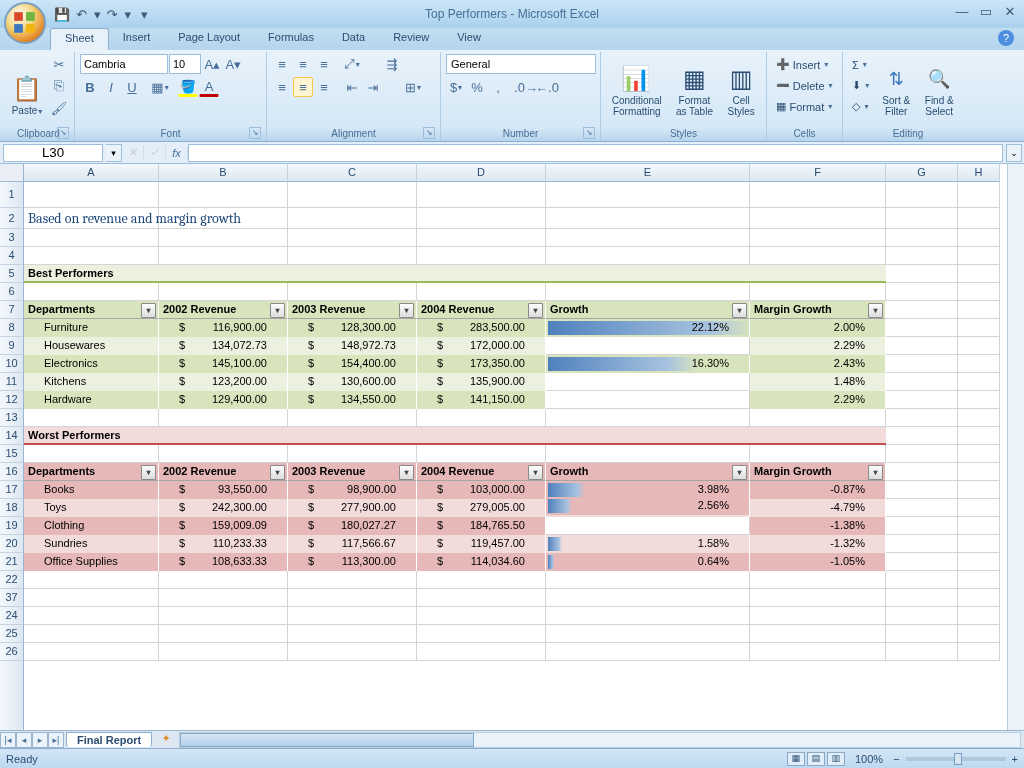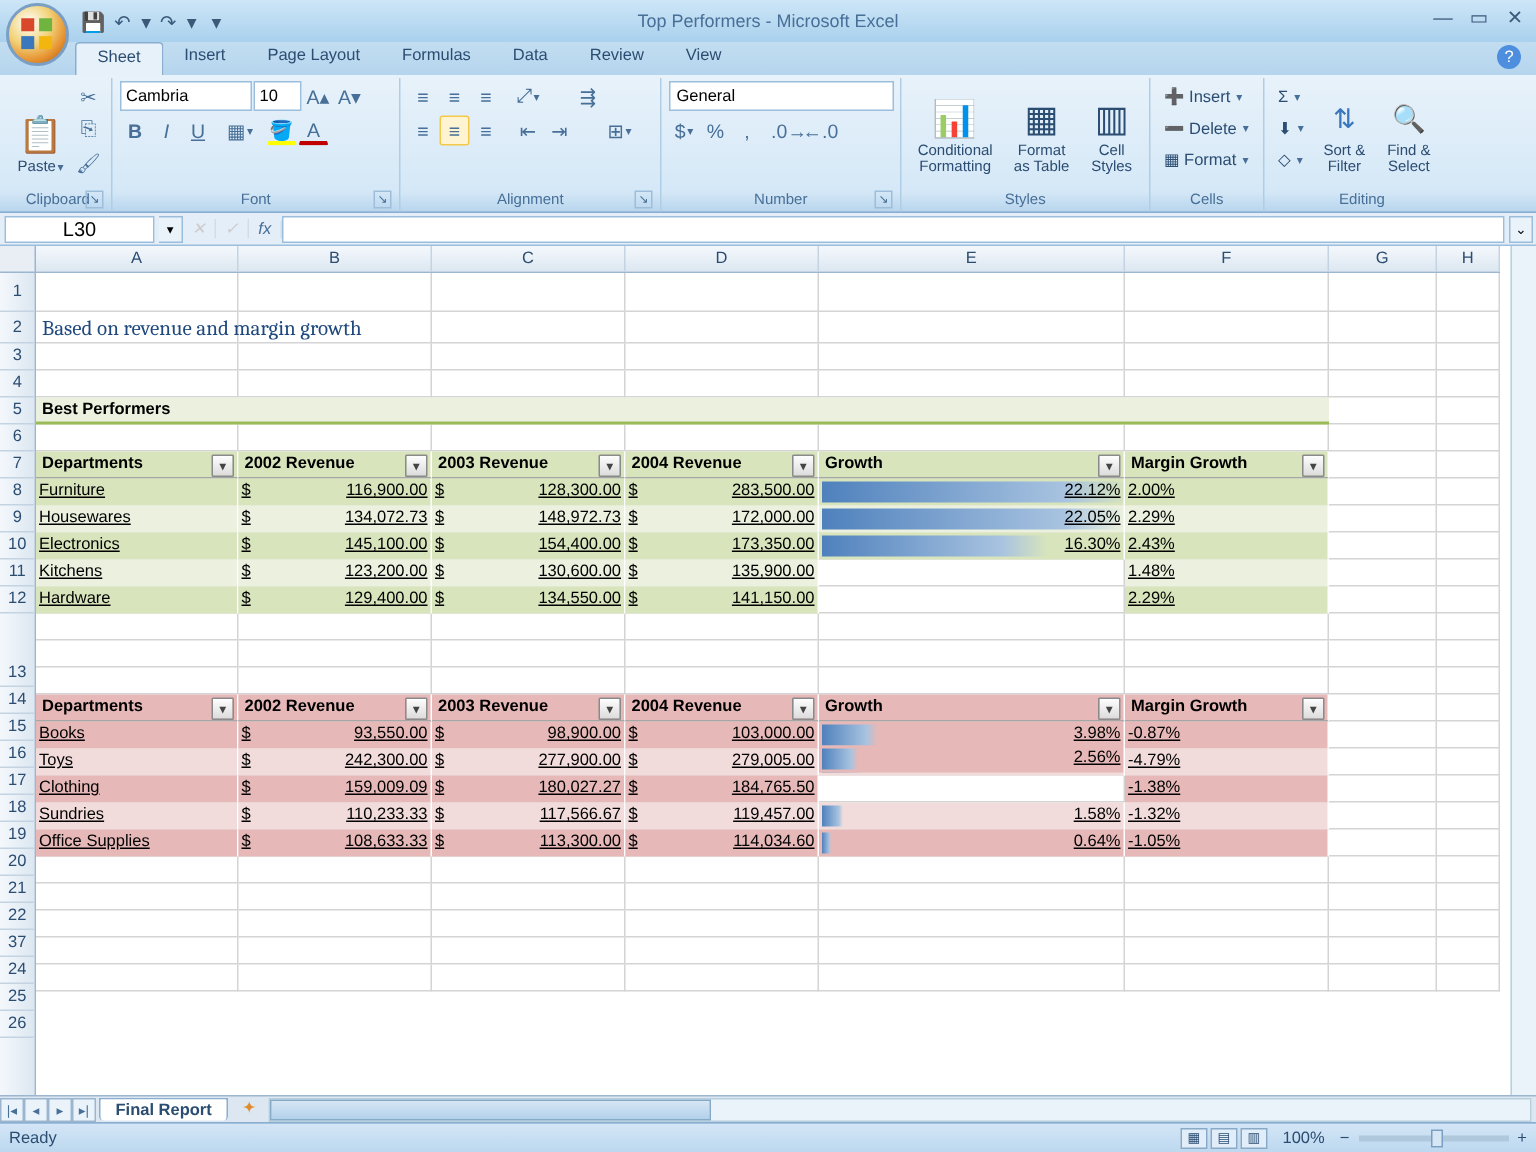--- a/index.html
+++ b/index.html
@@ -66,27 +66,27 @@
 .cell-border { border-right: 1px solid #d4d4d4; border-bottom: 1px solid #d4d4d4; }
 
 
 .title-cell { font-family: Cambria, Georgia, serif; font-size: 20px; font-weight: bold; color: #1f497d; padding: 2px 4px; }
 .subtitle { font-family: Cambria, Georgia, serif; font-size: 14px; color: #1f497d; padding: 2px 4px; }
 .section-best { font-weight: bold; font-size: 11px; padding: 2px 4px; background: #ebf1de; }
 .section-worst { font-weight: bold; font-size: 11px; padding: 2px 4px; background: #f2dcdb; }
 .hdr-cell { background: #d8e4bc; font-weight: bold; font-size: 11px; padding: 2px 4px; position:relative; border-right:1px solid #fff; border-bottom:1px solid #a6a6a6;}
 .hdr-cell.worst { background: #e6b8b7; }
 .filter-btn { position: absolute; right: 2px; top: 2px; width: 15px; height: 15px; border: 1px solid #8a8a8a; background: linear-gradient(#fdfdfd,#dcdcdc); font-size: 8px; text-align: center; line-height: 13px; color:#444; border-radius:1px;}
-.data-cell { font-size: 11px; padding: 2px 2px; border-right:1px solid #fff;text-decoration:underline; }
+.data-cell { font-size: 11px; padding: 2px 20px; border-right:1px solid #fff; }
 .best-odd { background: #ebf1de; }
 .best-even { background: #d8e4bc; }
 .worst-odd { background: #f2dcdb; }
 .worst-even { background: #e6b8b7; }
 .currency { display:flex; justify-content:space-between; }
-.pct { }
+.pct { text-align: right; }
 .growth-cell { position: relative; }
 .databar { position: absolute; left: 2px; top: 2px; bottom: 2px; background: linear-gradient(90deg, #4f81bd, #a8c3e0 80%, rgba(200,220,240,0)); }
 .growth-val { position: relative; text-align: right; }
 
 .title-underline { border-bottom: 3px solid #4f81bd; }
 .best-underline { border-bottom: 2px solid #9bbb59; }
 .worst-underline { border-bottom: 2px solid #c0504d; }
 
 
 .hscroll-area { height: 18px; background:#dce7f1; display:flex; align-items:center; border-top:1px solid #9db6cf; font-size:11px;}
@@ -330,21 +330,21 @@
           <div class="row-h" style="height: 18px; line-height: 17px;">3</div>
           <div class="row-h" style="height: 18px; line-height: 17px;">4</div>
           <div class="row-h" style="height: 18px; line-height: 17px;">5</div>
           <div class="row-h" style="height: 18px; line-height: 17px;">6</div>
           <div class="row-h" style="height: 18px; line-height: 17px;">7</div>
           <div class="row-h" style="height: 18px; line-height: 17px;">8</div>
           <div class="row-h" style="height: 18px; line-height: 17px;">9</div>
           <div class="row-h" style="height: 18px; line-height: 17px;">10</div>
           <div class="row-h" style="height: 18px; line-height: 17px;">11</div>
           <div class="row-h" style="height: 18px; line-height: 17px;">12</div>
-          <div class="row-h" style="height: 18px; line-height: 17px; margin-top: 31px;">13</div>
+          <div class="row-h" style="height: 18px; line-height: 17px;">13</div>
           <div class="row-h" style="height: 18px; line-height: 17px;">14</div>
           <div class="row-h" style="height: 18px; line-height: 17px;">15</div>
           <div class="row-h" style="height: 18px; line-height: 17px;">16</div>
           <div class="row-h" style="height: 18px; line-height: 17px;">17</div>
           <div class="row-h" style="height: 18px; line-height: 17px;">18</div>
           <div class="row-h" style="height: 18px; line-height: 17px;">19</div>
           <div class="row-h" style="height: 18px; line-height: 17px;">20</div>
           <div class="row-h" style="height: 18px; line-height: 17px;">21</div>
           <div class="row-h" style="height: 18px; line-height: 17px;">22</div>
           <div class="row-h" style="height: 18px; line-height: 17px;">37</div>
@@ -593,24 +593,20 @@
             <span>134,072.73</span>
           </div>
           <div class="data-cell best-odd currency" style="position: absolute; left: 264px; top: 155px; width: 129px; height: 18px;">
             <span>$</span>
             <span>148,972.73</span>
           </div>
           <div class="data-cell best-odd currency" style="position: absolute; left: 393px; top: 155px; width: 129px; height: 18px;">
             <span>$</span>
             <span>172,000.00</span>
           </div>
-          <div class="data-cell best-odd growth-cell" style="position: absolute; left: 522px; top: 155px; width: 204px; height: 18px;">
-            <div class="databar" style="width:99%"></div>
-            <div class="growth-val">22.05%</div>
-          </div>
           <div class="data-cell best-odd pct" style="position: absolute; left: 726px; top: 155px; width: 136px; height: 18px;">2.29%</div>
           <div class="data-cell best-even" style="position: absolute; left: 0px; top: 173px; width: 135px; height: 18px;">Electronics</div>
           <div class="data-cell best-even currency" style="position: absolute; left: 135px; top: 173px; width: 129px; height: 18px;">
             <span>$</span>
             <span>145,100.00</span>
           </div>
           <div class="data-cell best-even currency" style="position: absolute; left: 264px; top: 173px; width: 129px; height: 18px;">
             <span>$</span>
             <span>154,400.00</span>
           </div>
@@ -644,20 +640,21 @@
           </div>
           <div class="data-cell best-even currency" style="position: absolute; left: 264px; top: 209px; width: 129px; height: 18px;">
             <span>$</span>
             <span>134,550.00</span>
           </div>
           <div class="data-cell best-even currency" style="position: absolute; left: 393px; top: 209px; width: 129px; height: 18px;">
             <span>$</span>
             <span>141,150.00</span>
           </div>
           <div class="data-cell best-even pct" style="position: absolute; left: 726px; top: 209px; width: 136px; height: 18px;">2.29%</div>
+          <div class="section-worst worst-underline" style="position: absolute; left: 0px; top: 245px; width: 862px; height: 18px;">Worst Performers</div>
           <div class="hdr-cell worst" style="position: absolute; left: 0px; top: 281px; width: 135px; height: 18px;">Departments<div class="filter-btn">▾</div></div>
           <div class="hdr-cell worst" style="position: absolute; left: 135px; top: 281px; width: 129px; height: 18px;">2002 Revenue<div class="filter-btn">▾</div></div>
           <div class="hdr-cell worst" style="position: absolute; left: 264px; top: 281px; width: 129px; height: 18px;">2003 Revenue<div class="filter-btn">▾</div></div>
           <div class="hdr-cell worst" style="position: absolute; left: 393px; top: 281px; width: 129px; height: 18px;">2004 Revenue<div class="filter-btn">▾</div></div>
           <div class="hdr-cell worst" style="position: absolute; left: 522px; top: 281px; width: 204px; height: 18px;">Growth<div class="filter-btn">▾</div></div>
           <div class="hdr-cell worst" style="position: absolute; left: 726px; top: 281px; width: 136px; height: 18px;">Margin Growth<div class="filter-btn">▾</div></div>
           <div class="data-cell worst-even" style="position: absolute; left: 0px; top: 299px; width: 135px; height: 18px;">Books</div>
           <div class="data-cell worst-even currency" style="position: absolute; left: 135px; top: 299px; width: 129px; height: 18px;">
             <span>$</span>
             <span>93,550.00</span>

